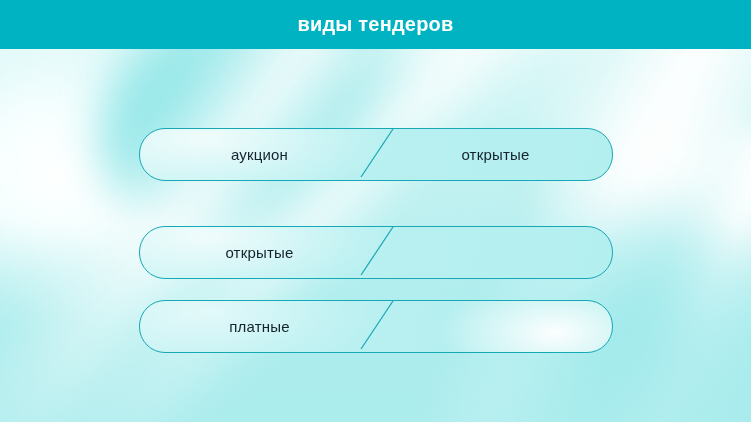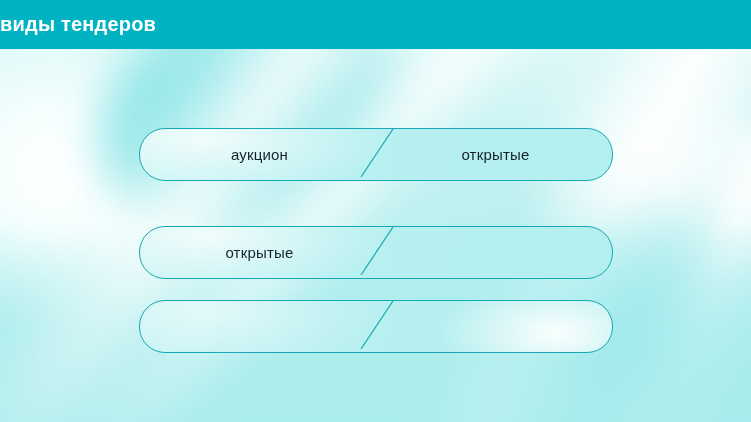--- a/index.html
+++ b/index.html
@@ -140,21 +140,21 @@
     background: #00b3c2;
     z-index: 5;
   }
   .header-title {
     position: absolute;
     left: 0;
     top: 0;
     width: 751px;
     height: 49px;
     line-height: 49px;
-    text-align: left;
+    text-align: center;
     color: #ffffff;
     font-size: 20px;
     font-weight: bold;
     letter-spacing: 0.2px;
     white-space: nowrap;
   }
 
   
   .pill-stack {
     position: absolute;
@@ -259,19 +259,22 @@
     <div class="pill pill-2">
       <div class="pill-half pill-left">
         <span class="pill-label">открытые</span>
       </div>
       <svg class="pill-divider" viewBox="0 0 474 48">
         <line x1="221" y1="48" x2="253" y2="0"></line>
       </svg>
     </div>
 
     <div class="pill pill-3">
+      <div class="pill-half pill-left">
+        <span class="pill-label">платные</span>
+      </div>
       <svg class="pill-divider" viewBox="0 0 474 48">
         <line x1="221" y1="48" x2="253" y2="0"></line>
       </svg>
     </div>
 
   </div>
 </div>
 
 </body></html>

